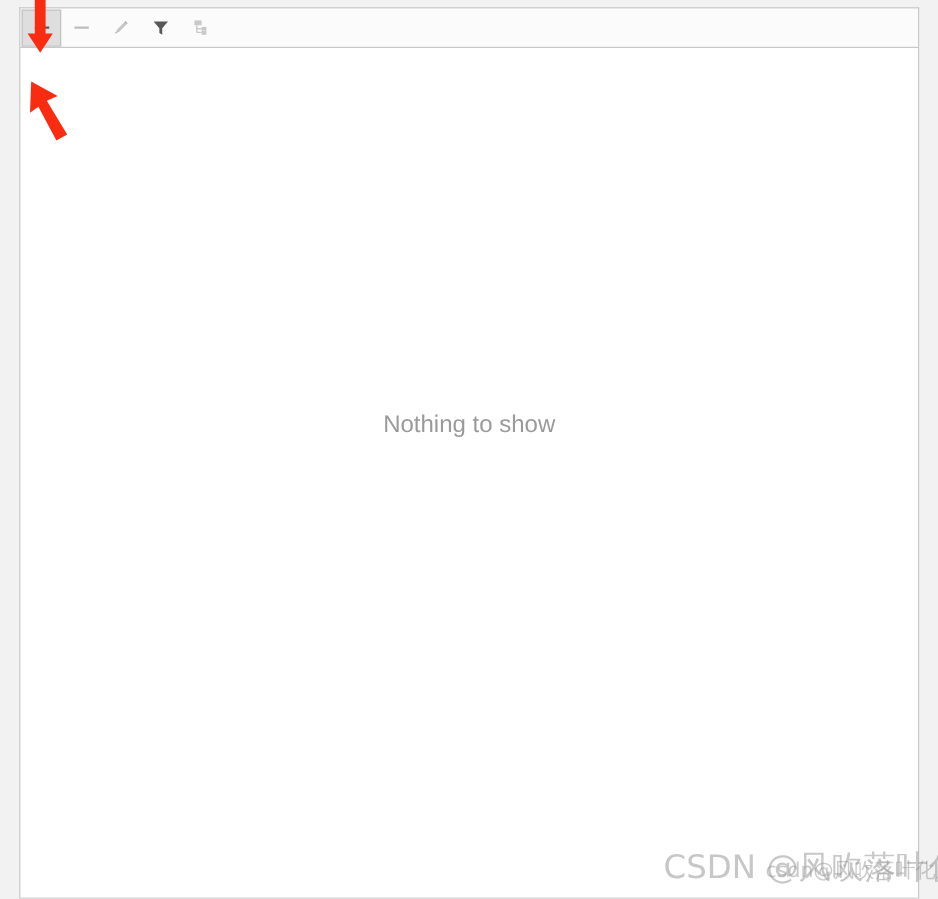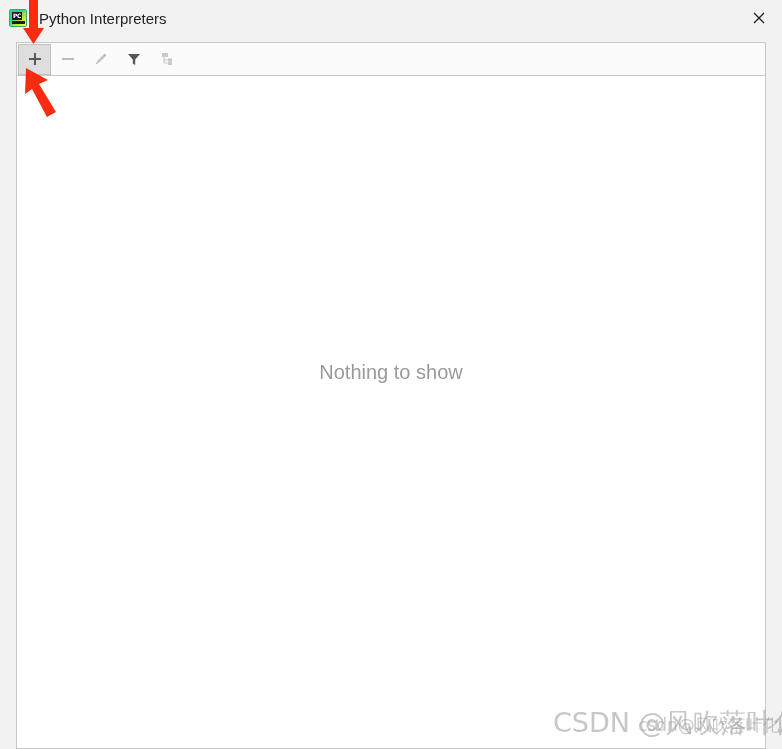--- a/index.html
+++ b/index.html
@@ -193,32 +193,20 @@
     top: 714px;
     font-size: 17px;
     color: rgba(150,150,150,0.5);
   }
 </style>
 </head>
 <body>
 
 <div class="dialog">
 
-  <div class="titlebar">
-    <div class="app-icon">
-      <div class="pc-box">PC</div>
-      <div class="pc-bar"></div>
-    </div>
-    <div class="title-text">Python Interpreters</div>
-    <div class="close-button">
-      <svg width="16" height="16" viewBox="0 0 16 16">
-        <path d="M3 3 L13 13 M13 3 L3 13" stroke="#1f1f1f" stroke-width="1.3" fill="none"></path>
-      </svg>
-    </div>
-  </div>
 
   <div class="toolbar">
 
     <div class="tb-btn active">
       <svg width="18" height="18" viewBox="0 0 18 18">
         <path d="M9 3 L9 15 M3 9 L15 9" stroke="#5a5a5a" stroke-width="2" fill="none"></path>
       </svg>
     </div>
 
     <div class="tb-btn">

